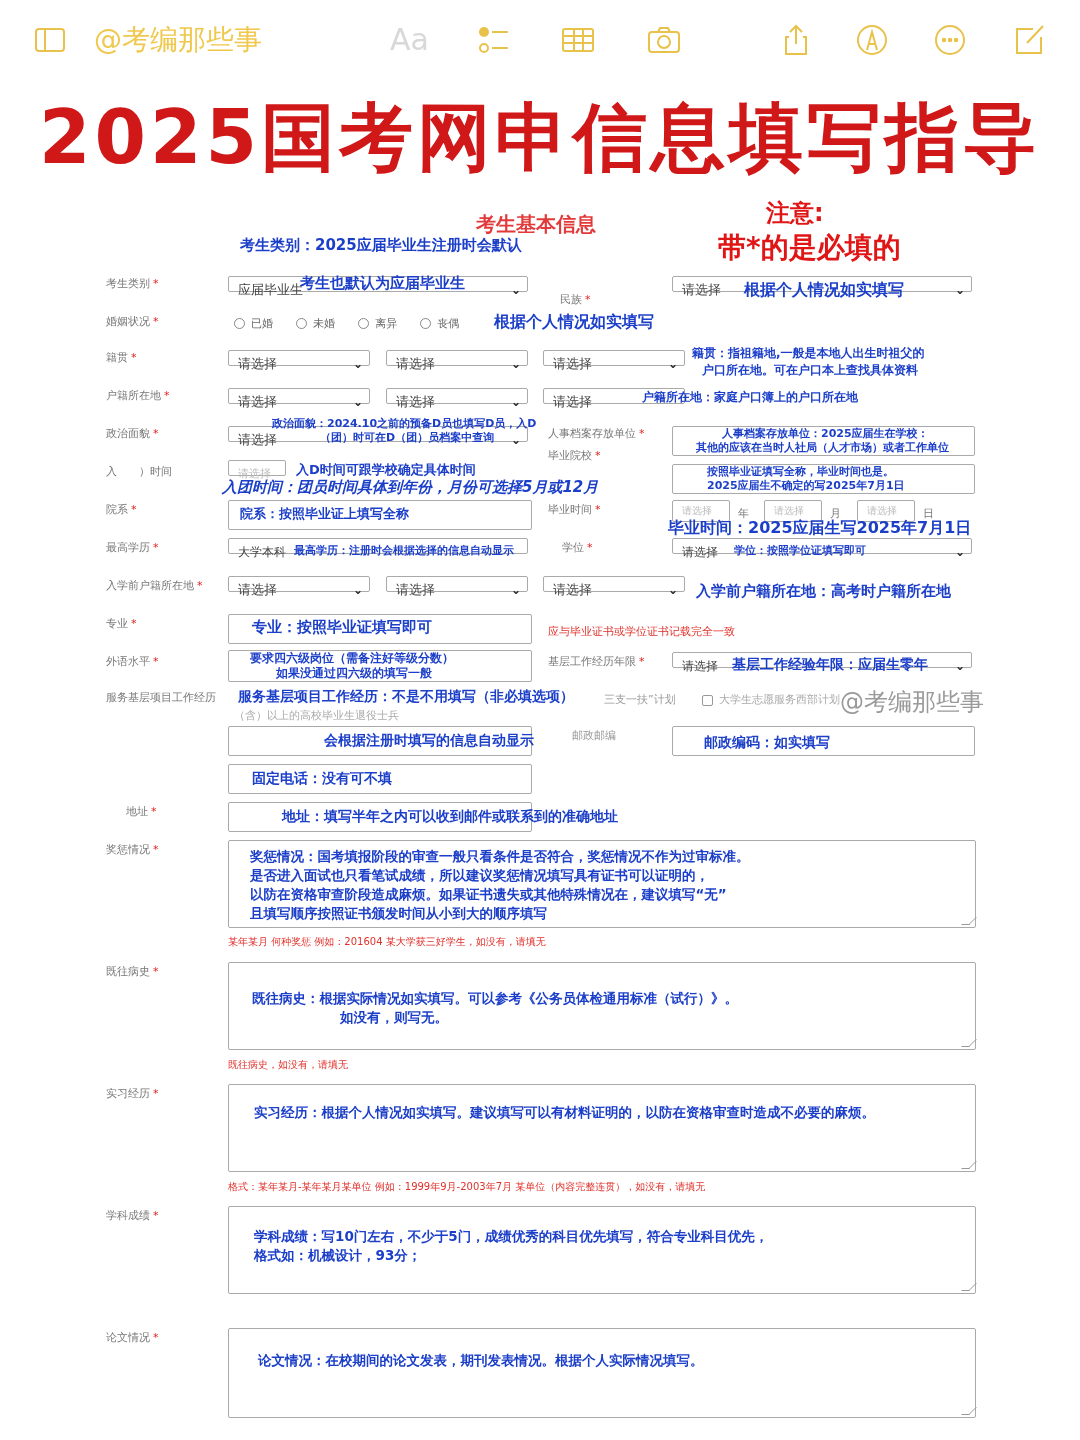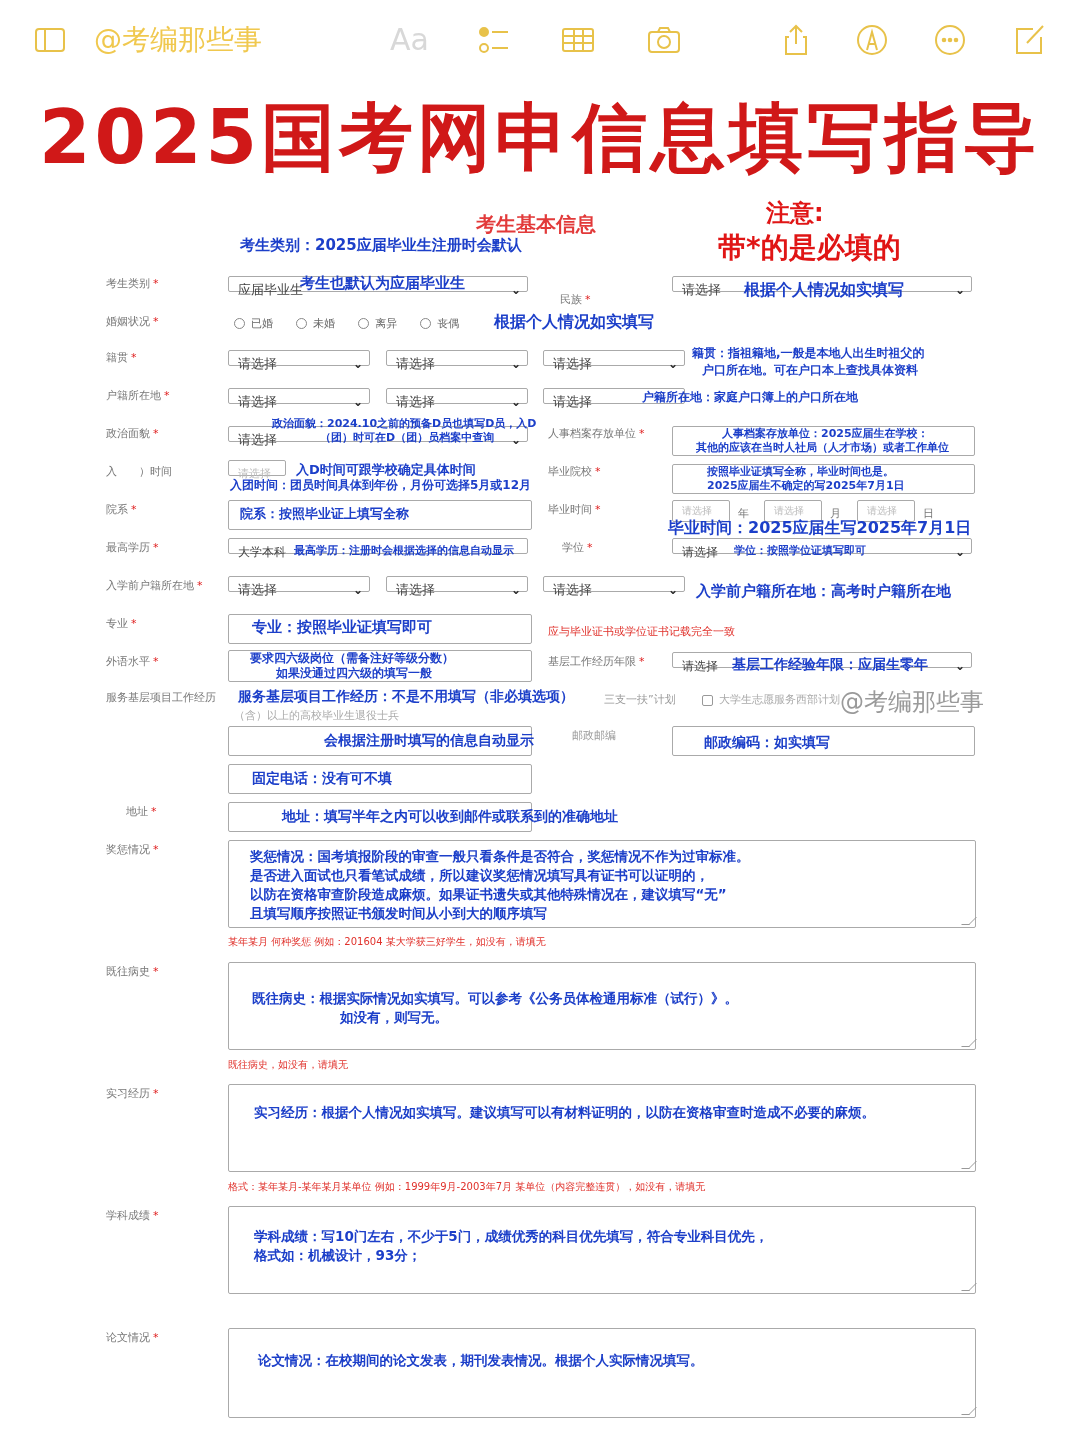--- a/index.html
+++ b/index.html
@@ -163,22 +163,22 @@
   <div class="note" style="left:210px;top:225px;font-size:11px;">政治面貌：2024.10之前的预备D员也填写D员，入D</div>
   <div class="note" style="left:258px;top:239px;font-size:11px;">（团）时可在D（团）员档案中查询</div>
   <div class="label" style="left:486px;top:234px;"><span>人事档案存放单位</span><span class="req">*</span></div>
   <div class="inp" style="left:610px;top:234px;width:303px;height:30px;"></div>
   <div class="note" style="left:660px;top:235px;font-size:11px;">人事档案存放单位：2025应届生在学校：</div>
   <div class="note" style="left:634px;top:249px;font-size:11px;">其他的应该在当时人社局（人才市场）或者工作单位</div>
 
   <div class="label" style="left:44px;top:272px;">入　　）时间</div>
   <div class="sel" style="left:166px;top:268px;width:58px;font-size:11px;color:#bbb;"><span>请选择</span></div>
   <div class="note" style="left:234px;top:270px;font-size:13px;">入D时间可跟学校确定具体时间</div>
-  <div class="note" style="left:168px;top:286px;font-size:12px;">入团时间：团员时间具体到年份，月份可选择5月或12月</div>
-  <div class="label" style="left:486px;top:272px;text-align:right;"><span>毕业院校</span><span class="req">*</span></div>
+  <div class="note" style="left:160px;top:286px;font-size:15px;font-style:italic;">入团时间：团员时间具体到年份，月份可选择5月或12月</div>
+  <div class="label" style="left:486px;top:256px;text-align:right;"><span>毕业院校</span><span class="req">*</span></div>
   <div class="inp" style="left:610px;top:272px;width:303px;height:30px;"></div>
   <div class="note" style="left:645px;top:273px;font-size:11px;">按照毕业证填写全称，毕业时间也是。</div>
   <div class="note" style="left:645px;top:287px;font-size:11px;">2025应届生不确定的写2025年7月1日</div>
 
   <div class="label" style="left:44px;top:310px;"><span>院系</span><span class="req">*</span></div>
   <div class="inp" style="left:166px;top:308px;width:304px;"></div>
   <div class="note" style="left:178px;top:314px;font-size:13px;">院系：按照毕业证上填写全称</div>
   <div class="label" style="left:486px;top:310px;"><span>毕业时间</span><span class="req">*</span></div>
   <div class="sel" style="left:610px;top:308px;width:58px;height:22px;font-size:10px;color:#bbb;line-height:20px;"><span>请选择</span></div>
   <div class="label" style="left:676px;top:314px;">年</div>

